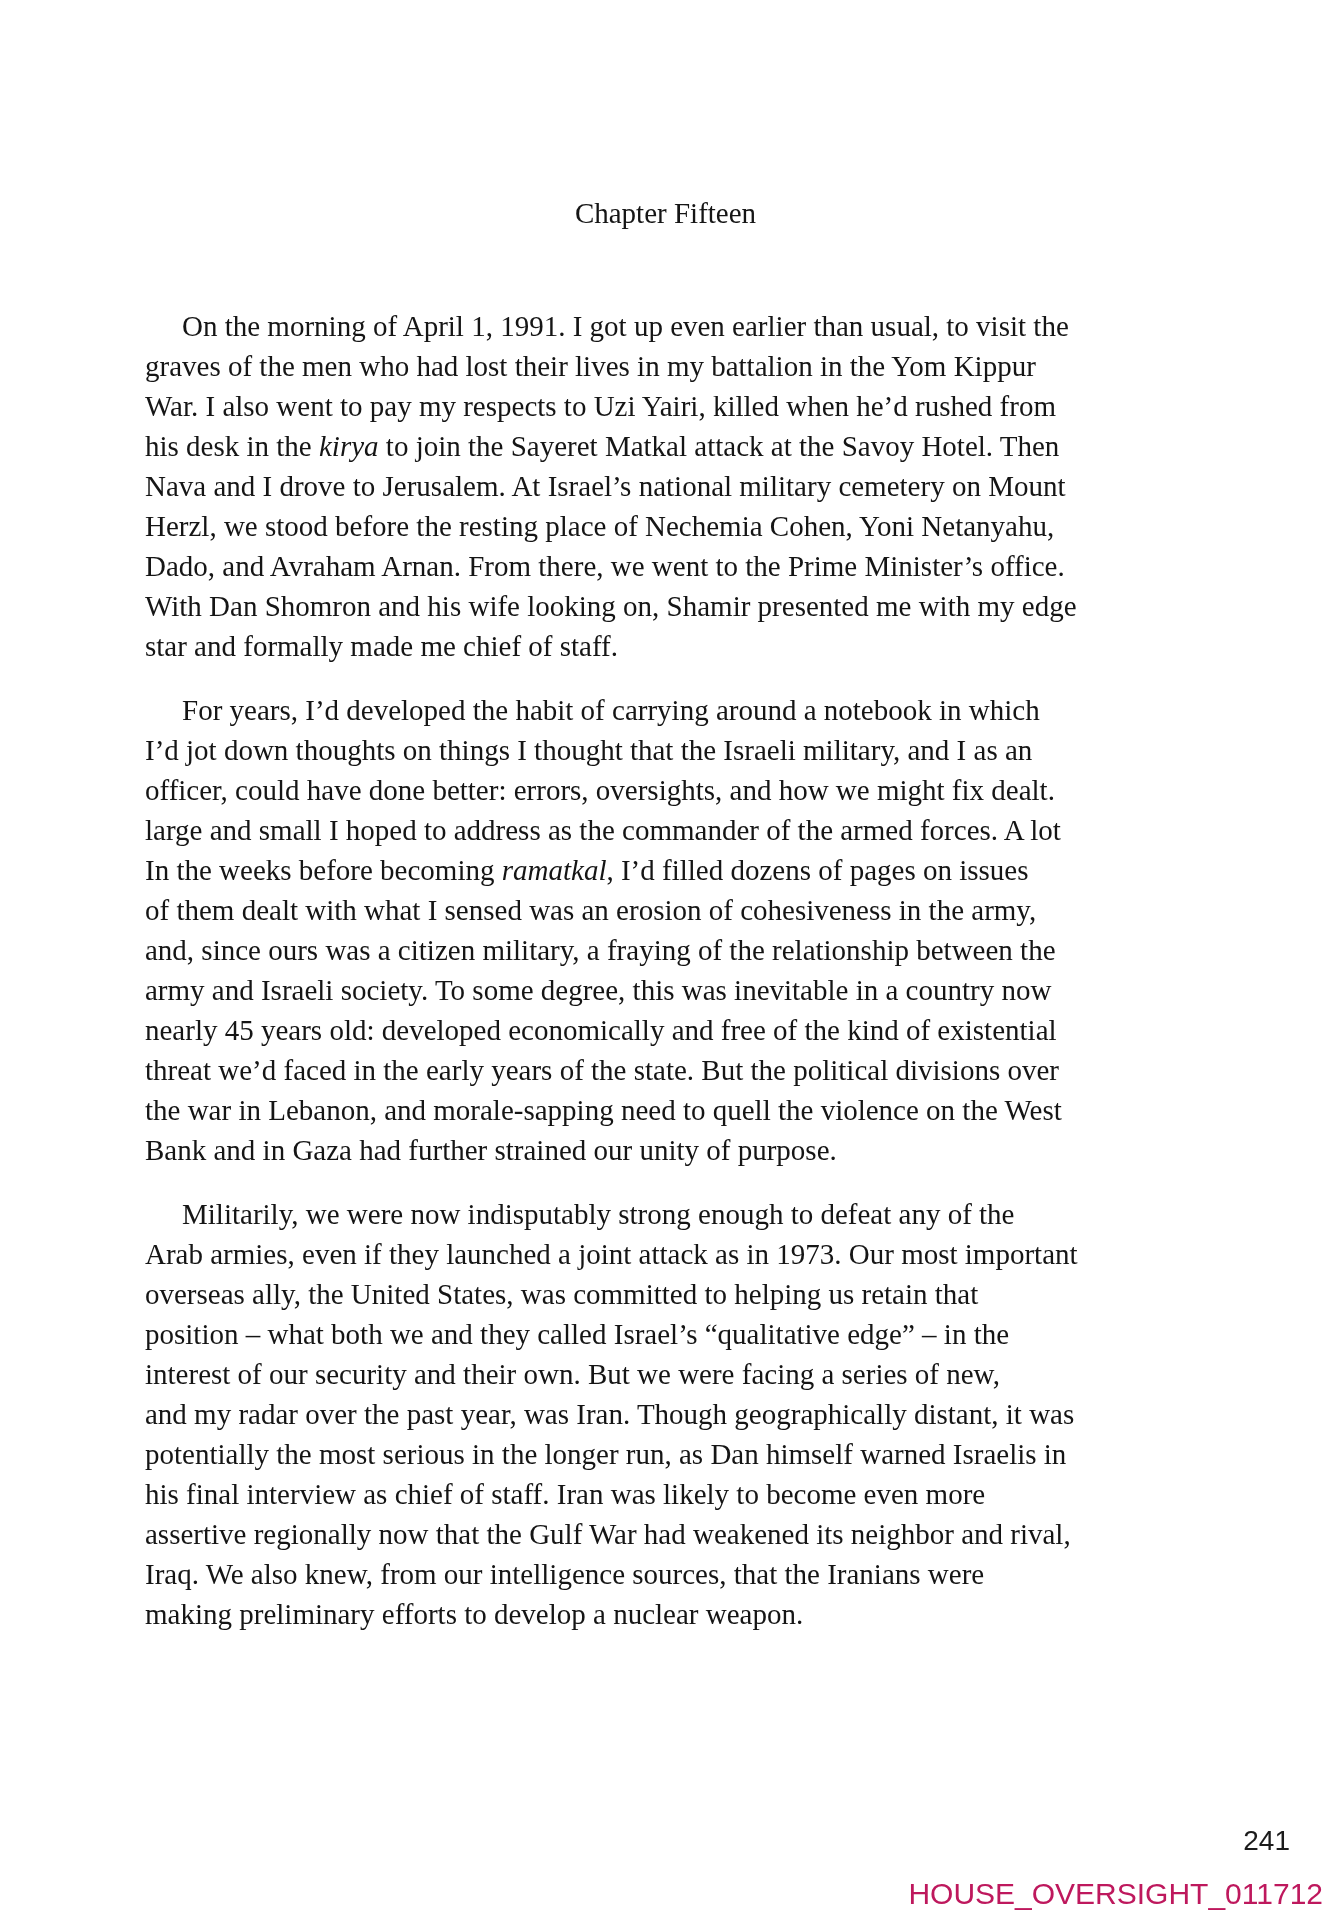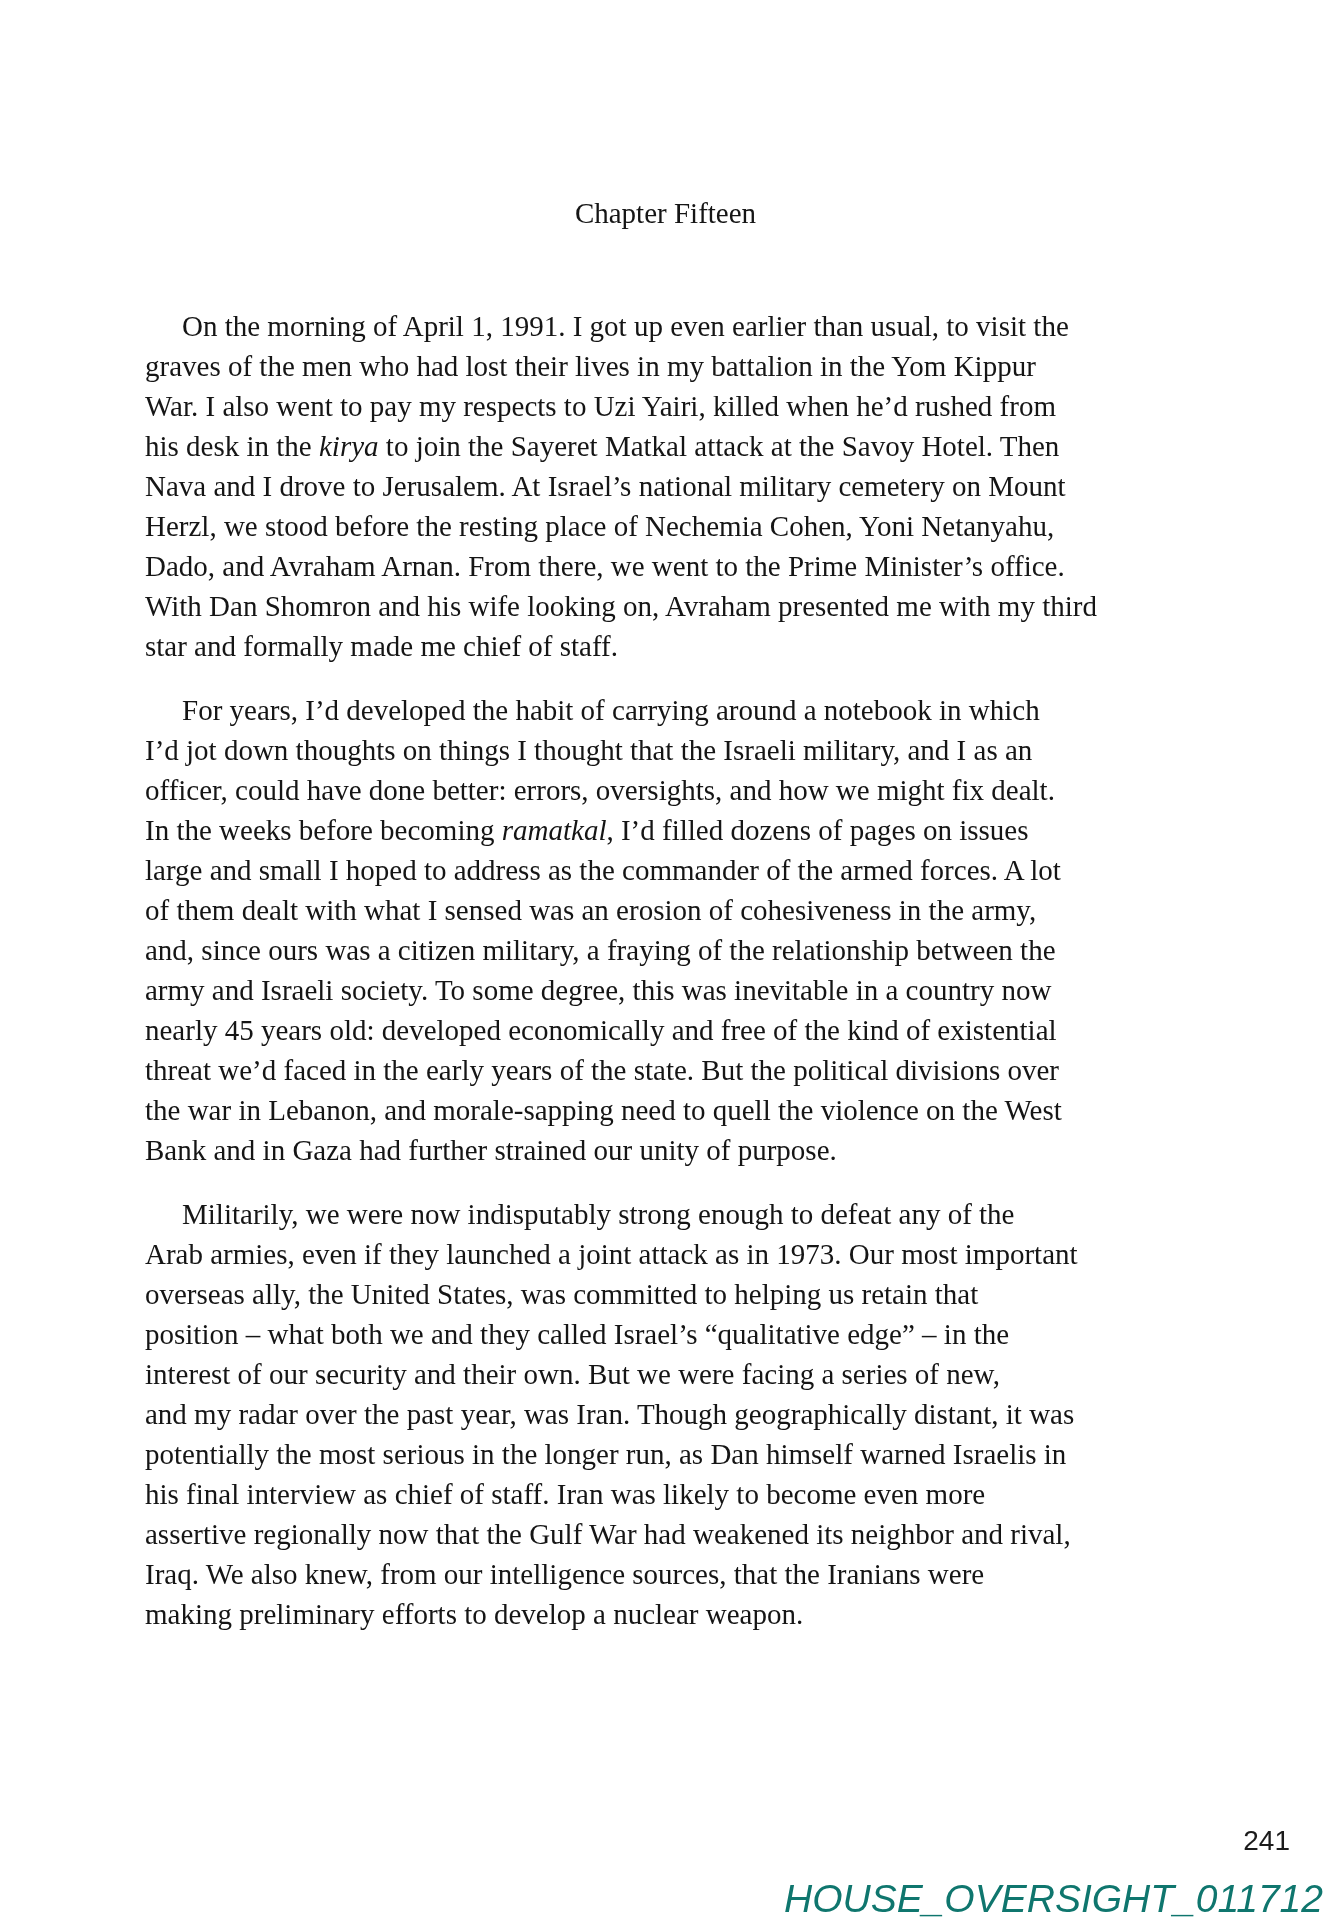--- a/index.html
+++ b/index.html
@@ -55,49 +55,48 @@
     right: 41px;
     font-family: "Liberation Sans", "DejaVu Sans", sans-serif;
     font-size: 28px;
     color: #1b1b1b;
   }
   .bates-stamp {
     position: absolute;
     top: 1877px;
     right: 8px;
     font-family: "Liberation Sans", "DejaVu Sans", sans-serif;
-    font-size: 39px;
-    color: #0f766e;
-    font-style: italic;
+    font-size: 30px;
+    color: #be185d;
   }
 </style>
 </head>
 <body>
 
 <div class="page">
   <h1 class="chapter-title">Chapter Fifteen</h1>
 
   <div class="body-text" id="body-text">
       <p>
         <span class="line first"><span>On the morning of April 1, 1991. I got up even earlier than usual, to visit the</span></span>
         <span class="line"><span>graves of the men who had lost their lives in my battalion in the Yom Kippur</span></span>
         <span class="line"><span>War. I also went to pay my respects to Uzi Yairi, killed when he’d rushed from</span></span>
         <span class="line"><span>his desk in the </span><i>kirya</i><span> to join the Sayeret Matkal attack at the Savoy Hotel. Then</span></span>
         <span class="line"><span>Nava and I drove to Jerusalem. At Israel’s national military cemetery on Mount</span></span>
         <span class="line"><span>Herzl, we stood before the resting place of Nechemia Cohen, Yoni Netanyahu,</span></span>
         <span class="line"><span>Dado, and Avraham Arnan. From there, we went to the Prime Minister’s office.</span></span>
-        <span class="line"><span>With Dan Shomron and his wife looking on, Avraham presented me with my third</span></span>
+        <span class="line"><span>With Dan Shomron and his wife looking on, Shamir presented me with my edge</span></span>
         <span class="line"><span>star and formally made me chief of staff.</span></span>
       </p>
       <p>
         <span class="line first"><span>For years, I’d developed the habit of carrying around a notebook in which</span></span>
         <span class="line"><span>I’d jot down thoughts on things I thought that the Israeli military, and I as an</span></span>
         <span class="line"><span>officer, could have done better: errors, oversights, and how we might fix dealt.</span></span>
+        <span class="line"><span>large and small I hoped to address as the commander of the armed forces. A lot</span></span>
         <span class="line"><span>In the weeks before becoming </span><i>ramatkal</i><span>, I’d filled dozens of pages on issues</span></span>
-        <span class="line"><span>large and small I hoped to address as the commander of the armed forces. A lot</span></span>
         <span class="line"><span>of them dealt with what I sensed was an erosion of cohesiveness in the army,</span></span>
         <span class="line"><span>and, since ours was a citizen military, a fraying of the relationship between the</span></span>
         <span class="line"><span>army and Israeli society. To some degree, this was inevitable in a country now</span></span>
         <span class="line"><span>nearly 45 years old: developed economically and free of the kind of existential</span></span>
         <span class="line"><span>threat we’d faced in the early years of the state. But the political divisions over</span></span>
         <span class="line"><span>the war in Lebanon, and morale-sapping need to quell the violence on the West</span></span>
         <span class="line"><span>Bank and in Gaza had further strained our unity of purpose.</span></span>
       </p>
       <p>
         <span class="line first"><span>Militarily, we were now indisputably strong enough to defeat any of the</span></span>

